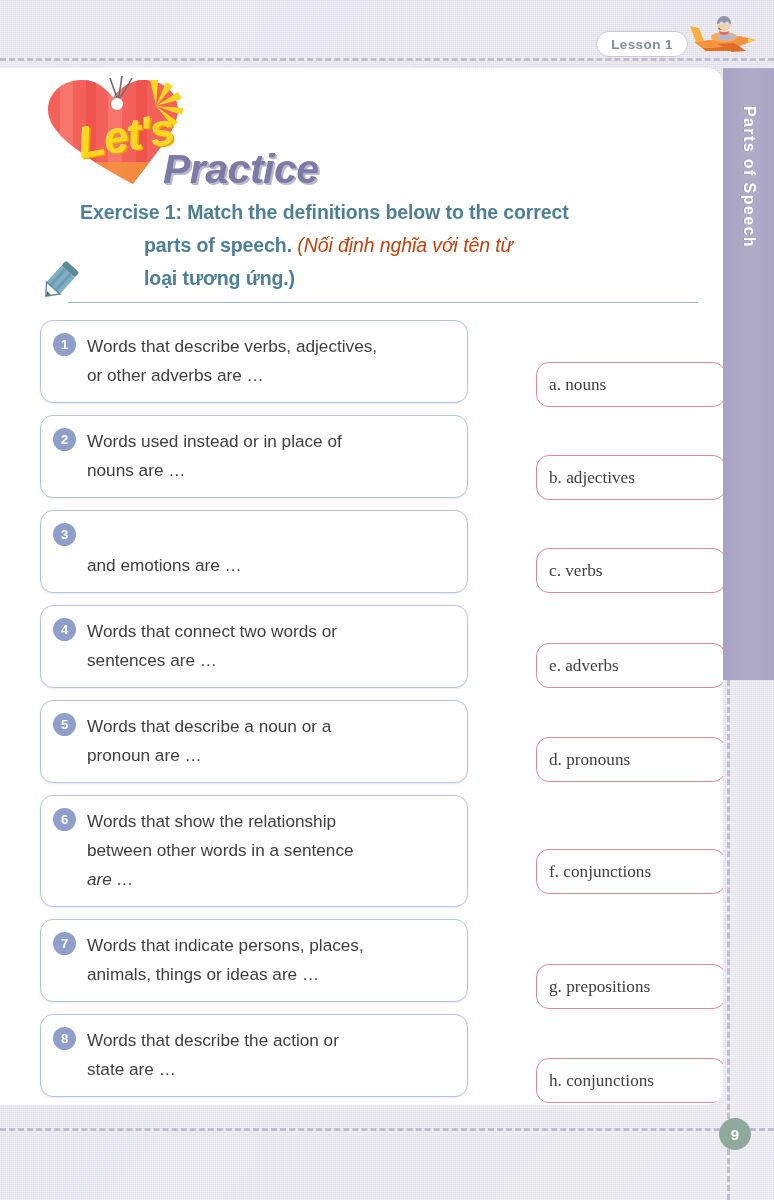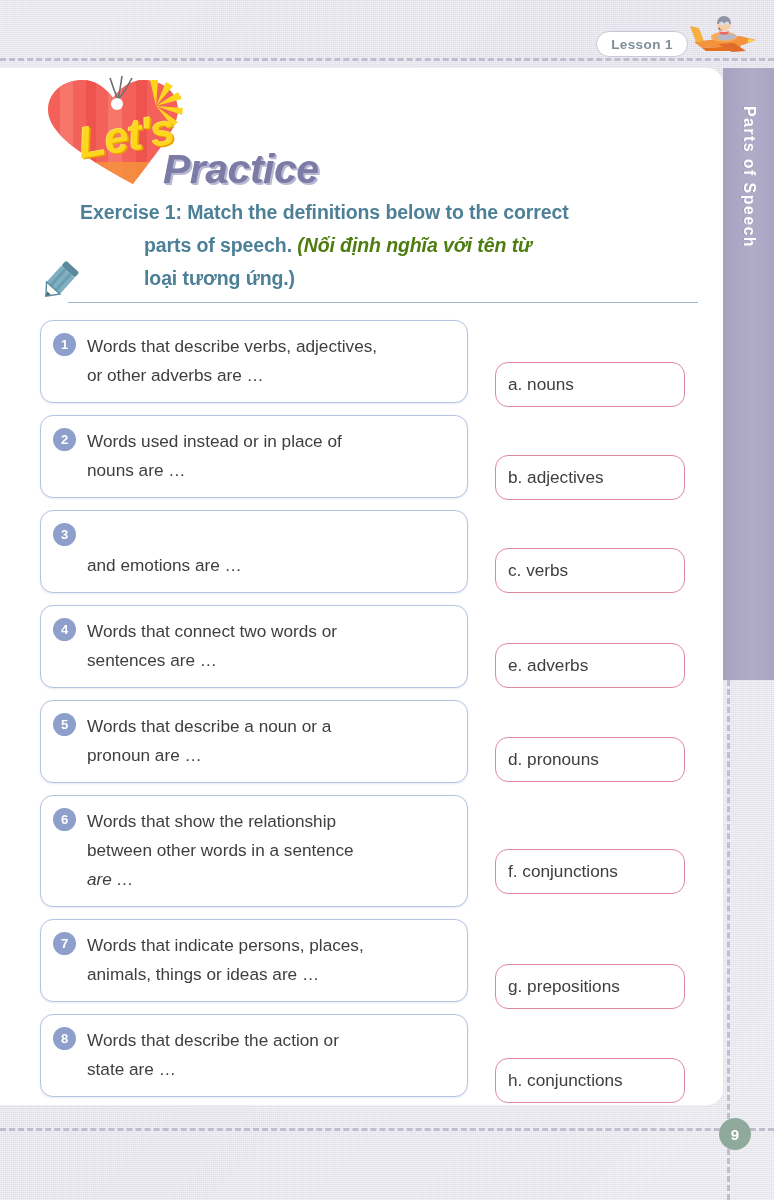--- a/index.html
+++ b/index.html
@@ -150,23 +150,23 @@
     width: 620px;
   }
   .ex-line {
     font-size: 19.5px;
     font-weight: 700;
     color: #4d8097;
     line-height: 33px;
     letter-spacing: -0.1px;
   }
   .ex-line .vn {
-    font-weight: 700;
+    font-weight: 400;
     font-style: italic;
-    color: #4d7c0f;
+    color: #c2410c;
     margin-top: 24px;
   }
   .ex-l2, .ex-l3 { padding-left: 64px; }
 
   .pencil {
     position: absolute;
     left: 37px; top: 192px;
     width: 46px; height: 44px;
     z-index: 5;
   }
@@ -213,22 +213,23 @@
     color: #3e3e40;
     text-align: justify;
     text-align-last: left;
   }
   .def-text.no-just { text-align: left; }
   .def-text .it { font-style: italic; }
 
   
   .opt-col {
     position: absolute;
-    left: 495px; top: 252px;
+    left: 536px; top: 252px;
     width: 190px;
+    font-family: Liberation Serif, serif;
   }
   .opt-box {
     background: #ffffff;
     border: 1.5px solid #e0889b;
     border-radius: 13px;
     padding: 9px 12px;
     font-size: 17.2px;
     color: #3e3e40;
     line-height: 25px;
     white-space: nowrap;

